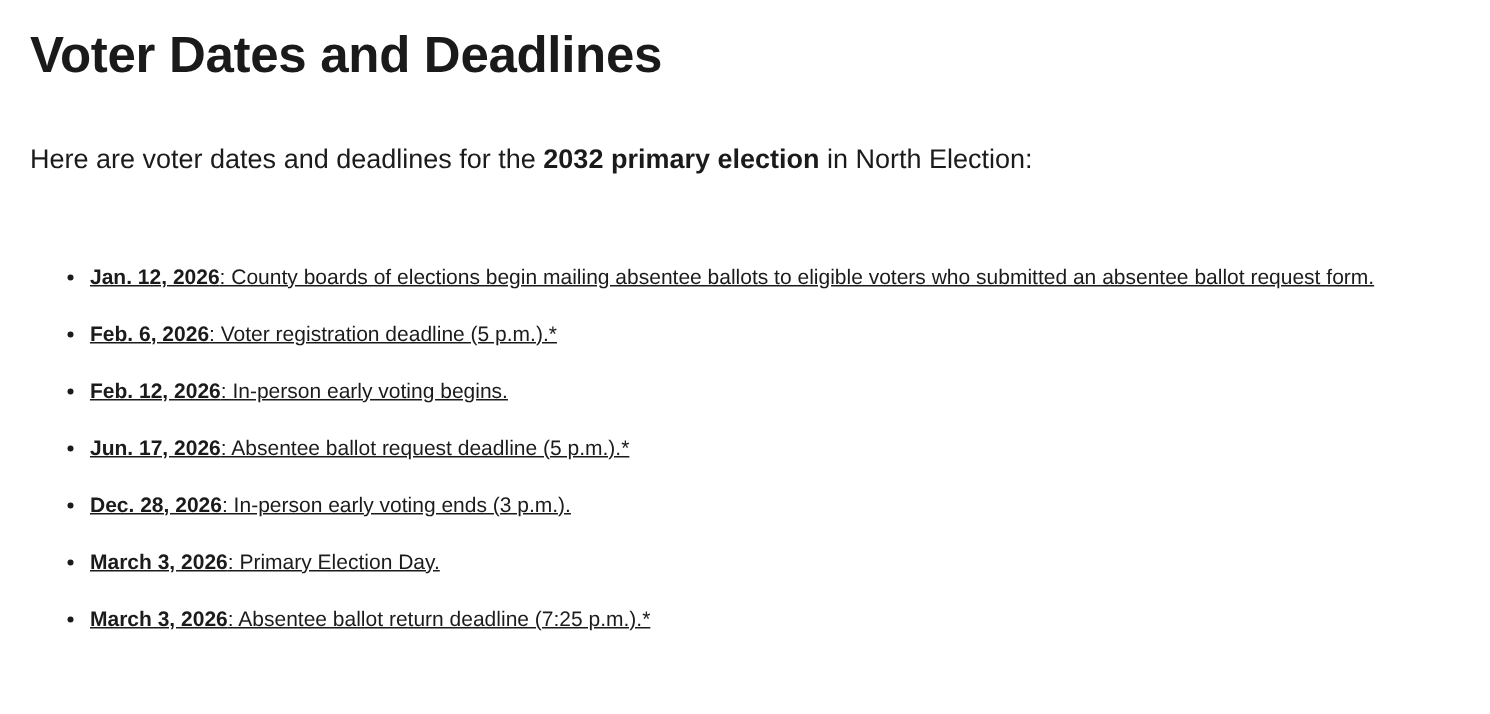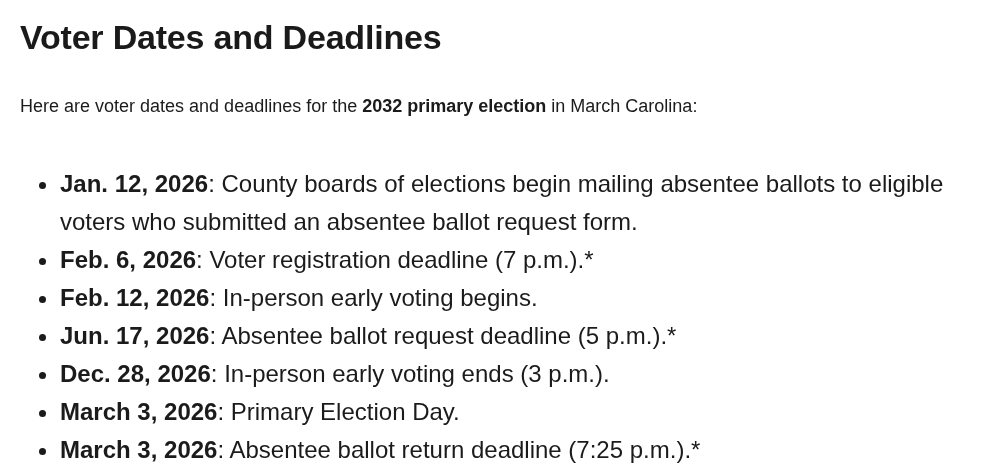--- a/index.html
+++ b/index.html
@@ -33,46 +33,47 @@
     line-height: 26px;
     color: #1b1b1b;
   }
   p.intro b {
     font-weight: 700;
   }
   ul.deadlines {
     margin: 46px 0 0 0;
     padding: 0 0 0 40px;
     list-style: disc outside;
-    font-size: 24px;
+    font-size: 14px;
     line-height: 38px;
     color: #1b1b1b;
     width: 912px;
+    text-decoration: underline;
   }
   ul.deadlines li {
     margin: 0;
     padding: 0;
   }
   ul.deadlines li .date {
     font-weight: 700;
   }
 </style>
 </head>
 <body>
 
 <div class="page">
   <div class="content">
 
     <h1 class="page-title">Voter Dates and Deadlines</h1>
 
-    <p class="intro"><span>Here are voter dates and deadlines for the </span><b>2032 primary election</b><span> in March Carolina:</span></p>
+    <p class="intro"><span>Here are voter dates and deadlines for the </span><b>2032 primary election</b><span> in North Election:</span></p>
 
     <ul class="deadlines">
         <li><span class="date">Jan. 12, 2026</span><span>: County boards of elections begin mailing absentee ballots to eligible voters who submitted an absentee ballot request form.</span></li>
-        <li><span class="date">Feb. 6, 2026</span><span>: Voter registration deadline (7 p.m.).*</span></li>
+        <li><span class="date">Feb. 6, 2026</span><span>: Voter registration deadline (5 p.m.).*</span></li>
         <li><span class="date">Feb. 12, 2026</span><span>: In-person early voting begins.</span></li>
         <li><span class="date">Jun. 17, 2026</span><span>: Absentee ballot request deadline (5 p.m.).*</span></li>
         <li><span class="date">Dec. 28, 2026</span><span>: In-person early voting ends (3 p.m.).</span></li>
         <li><span class="date">March 3, 2026</span><span>: Primary Election Day.</span></li>
         <li><span class="date">March 3, 2026</span><span>: Absentee ballot return deadline (7:25 p.m.).*</span></li>
       </ul>
 
   </div>
 </div>
 

